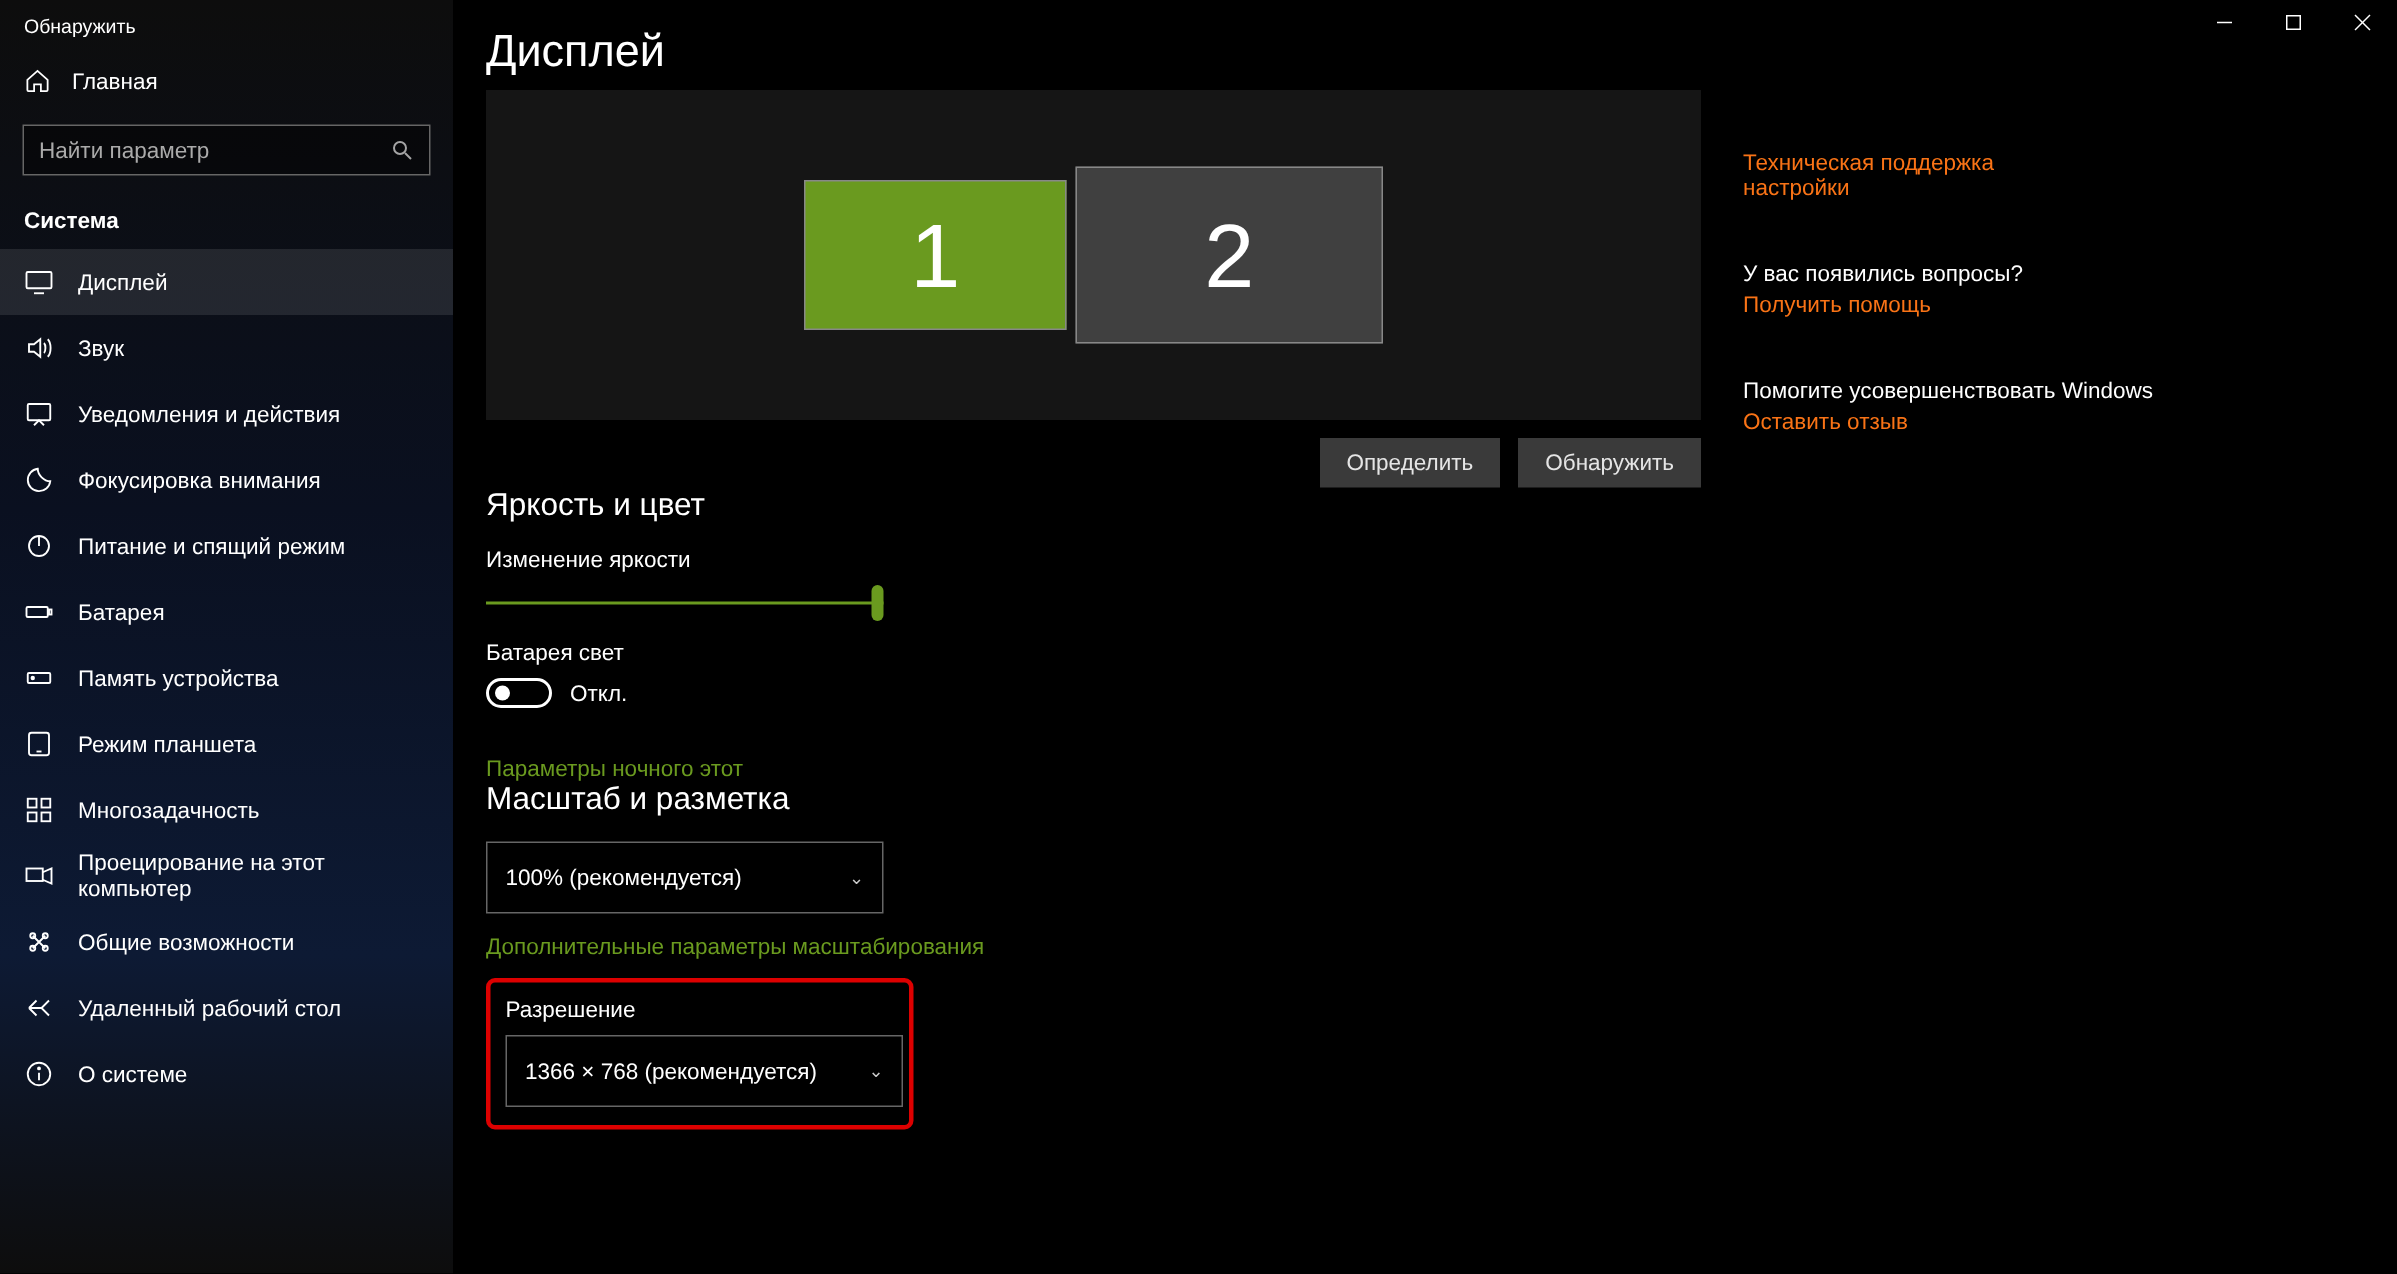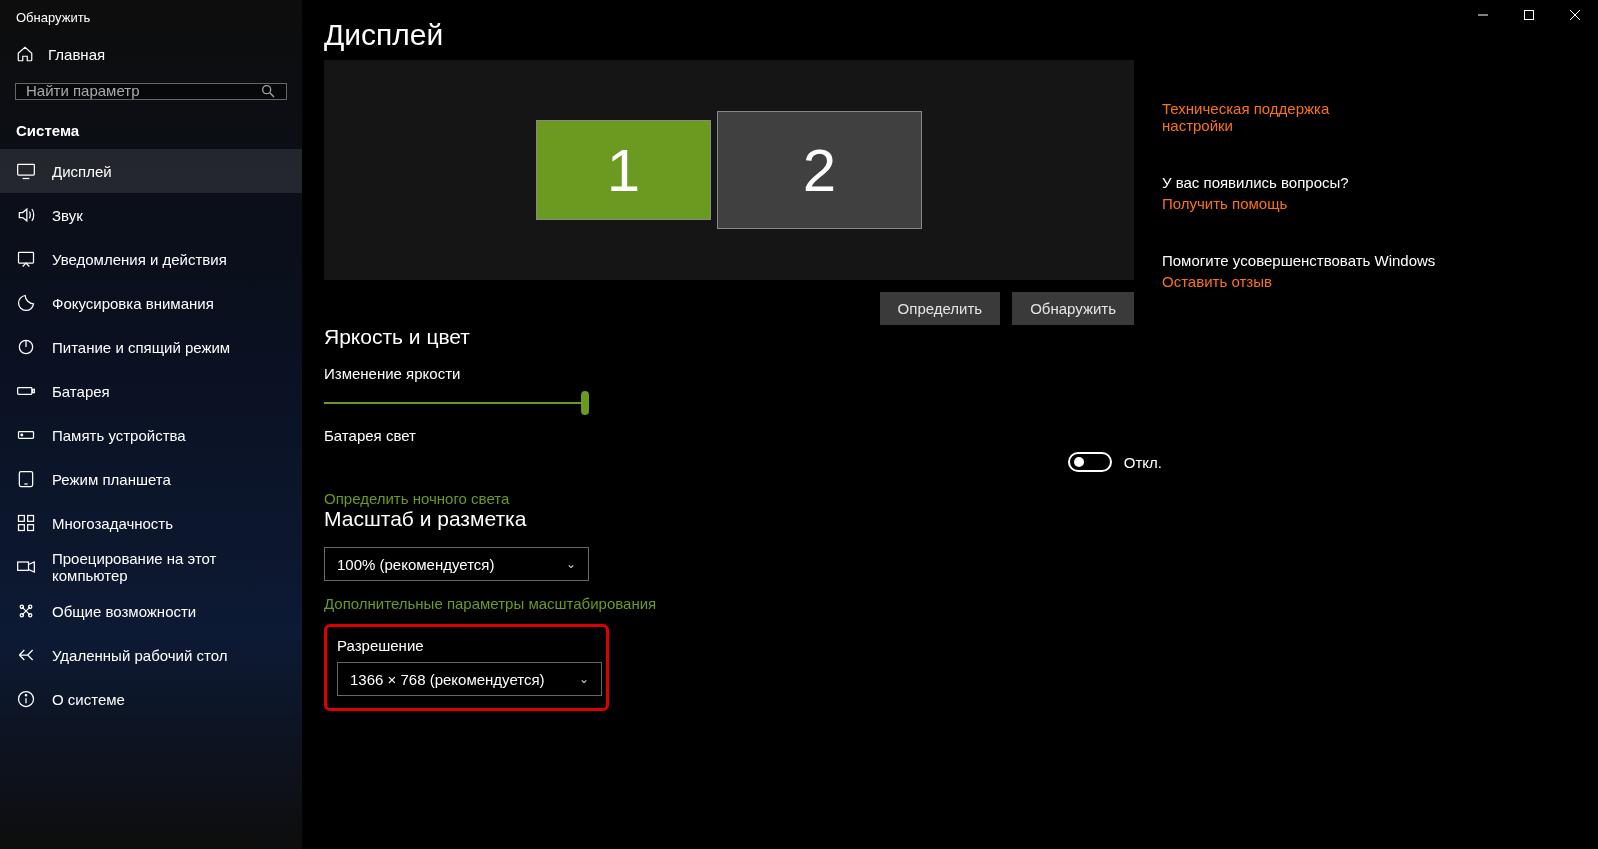--- a/index.html
+++ b/index.html
@@ -29,22 +29,22 @@
   gap: 14px;
   padding: 12px 16px;
   cursor: pointer;
 }
 .home-row .icon { width: 18px; height: 18px; display: inline-flex; }
 .search-wrap {
   margin: 8px 15px 12px;
   border: 1px solid #666;
   background: rgba(0,0,0,0.4);
   display: flex;
-  align-items: flex-end;
-  height: 17px;
+  align-items: center;
+  height: 34px;
 }
 .search-wrap input {
   flex: 1;
   background: transparent;
   border: none;
   outline: none;
   color: #fff;
   padding: 0 10px;
   font-size: 15px;
 }
@@ -153,39 +153,38 @@
   border-radius: 4px;
   cursor: pointer;
 }
 .slider::-moz-range-thumb {
   width: 8px; height: 24px; background: #6a9a1f; border-radius: 4px; border: none; cursor: pointer;
 }
 .toggle-row {
   display: flex;
   align-items: center;
   gap: 12px;
-  margin-bottom: 18px;
-  justify-content: flex-end;
+  margin-bottom: 32px;
 }
 .toggle {
   width: 44px;
   height: 20px;
   border: 2px solid #fff;
   border-radius: 12px;
   position: relative;
   cursor: pointer;
 }
 .toggle .knob {
   width: 10px; height: 10px; border-radius: 50%; background: #fff;
   position: absolute; top: 3px; left: 4px;
 }
 .link { color: #6a9a1f; font-size: 15px; cursor: pointer; display: inline-block; }
 .select-box {
   width: 265px;
-  height: 34px;
+  height: 48px;
   border: 1px solid #666;
   background: #000;
   color: #fff;
   display: flex;
   align-items: center;
   justify-content: space-between;
   padding: 0 12px;
   cursor: pointer;
   font-size: 15px;
 }
@@ -408,21 +407,21 @@
     <div class="slider-wrap">
       <input type="range" min="0" max="100" value="100" class="slider" style="">
     </div>
     <div class="sub-label">Батарея свет</div>
     <div class="toggle-row">
       <div class="toggle">
           <div class="knob"></div>
         </div>
       <span>Откл.</span>
     </div>
-    <span class="link">Определить ночного света</span>
+    <span class="link">Параметры ночного этот</span>
 
     <div class="section-h">Масштаб и разметка</div>
     <div class="select-box mb14">
       <span>100% (рекомендуется)</span>
       <span class="chev">⌄</span>
     </div>
     <span class="link">Дополнительные параметры масштабирования</span>
 
     <div class="redbox">
       <div class="sub-label">Разрешение</div>

